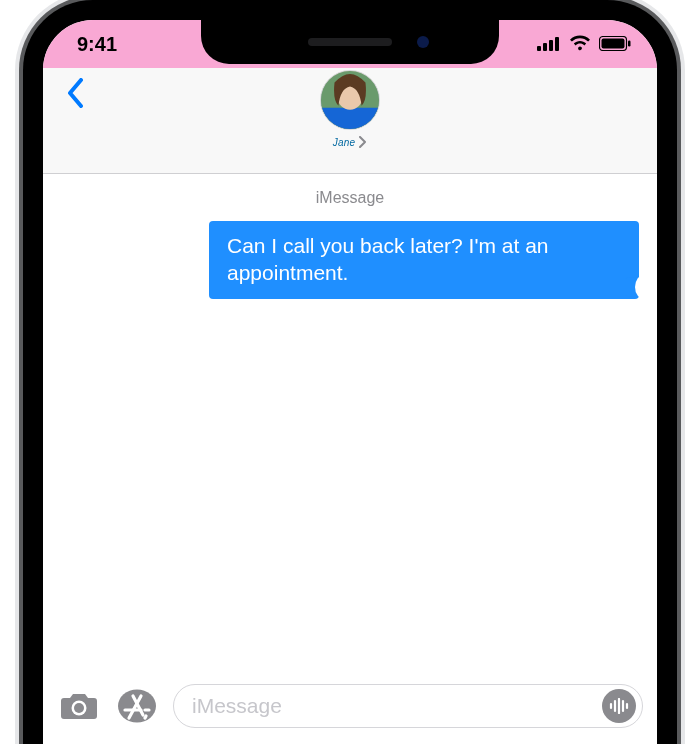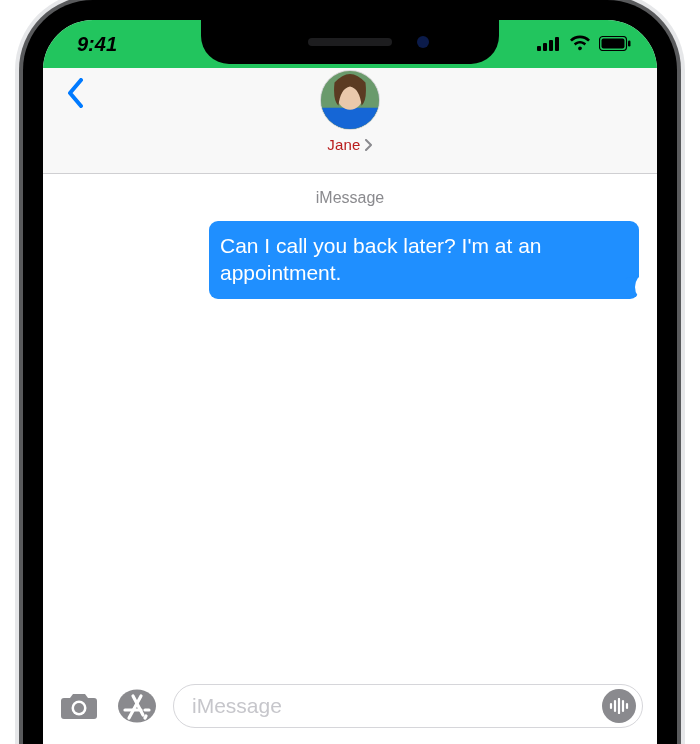--- a/index.html
+++ b/index.html
@@ -43,22 +43,22 @@
     z-index:5;
     display:flex;align-items:center;justify-content:center;gap:54px;
   }
   .speaker{width:84px;height:8px;background:#1d1d1f;border-radius:4px;}
   .frontcam{width:12px;height:12px;border-radius:50%;background:#0b1b4a;position:absolute;right:70px;top:16px;}
   
   .statusbar{
     height:48px;
     display:flex;align-items:center;justify-content:space-between;
     padding:0 26px 0 34px;
-    background:#22c55e;
-    font-weight:600;font-size:20px;color:#000;font-style:italic;
+    background:#f9a8d4;
+    font-weight:600;font-size:20px;color:#000;
   }
   .status-right{display:flex;align-items:center;gap:8px;}
   
   .navheader{
     position:relative;
     background:#f8f8f8;
     border-bottom:1px solid var(--ios-hairline);
     height:106px;
     display:flex;flex-direction:column;align-items:center;justify-content:flex-start;
     padding-top:2px;
@@ -66,39 +66,39 @@
   .back{
     position:absolute;left:14px;top:6px;
     width:38px;height:38px;display:flex;align-items:center;justify-content:center;
   }
   .avatar{
     width:60px;height:60px;border-radius:50%;background:linear-gradient(#d4cbb5,#2d6f84);
     display:flex;align-items:center;justify-content:center;
     border:1px solid #d8d8db;overflow:hidden;
   }
   .contact-row{display:flex;align-items:center;gap:3px;margin-top:6px;}
-  .contact-name{font-size:15px;color:#b91c1c;letter-spacing:0.2px;}
+  .contact-name{font-size:10px;color:#0369a1;letter-spacing:0.2px;font-style:italic;}
   
   .thread{
     flex:1 1 auto;background:#fff;overflow:hidden;
     padding:14px 18px 0 18px;
   }
   .thread-meta{text-align:center;margin-bottom:12px;line-height:1.3;}
   .thread-meta .svc{color:var(--ios-grey-text);font-size:16px;font-weight:500;}
   .thread-meta .ts{color:var(--ios-grey-text);font-size:16px;}
   .thread-meta .ts b{font-weight:600;}
   .bubble-row{display:flex;justify-content:flex-end;}
   .bubble{
     position:relative;
     max-width:430px;
     background:var(--bubble-blue);
     color:#fff;
     font-size:21px;line-height:1.28;
-    padding:12px 11px;
-    border-radius:9px;
+    padding:12px 18px;
+    border-radius:4px;
   }
   .bubble .tail{
     position:absolute;right:-6px;bottom:2px;width:20px;height:20px;overflow:hidden;
   }
   .bubble .tail::before{
     content:"";position:absolute;right:4px;bottom:0;width:20px;height:20px;border-radius:50%;
     background:var(--bubble-blue);
   }
   .bubble .tail::after{
     content:"";position:absolute;right:-8px;bottom:-2px;width:18px;height:24px;border-radius:50%;

